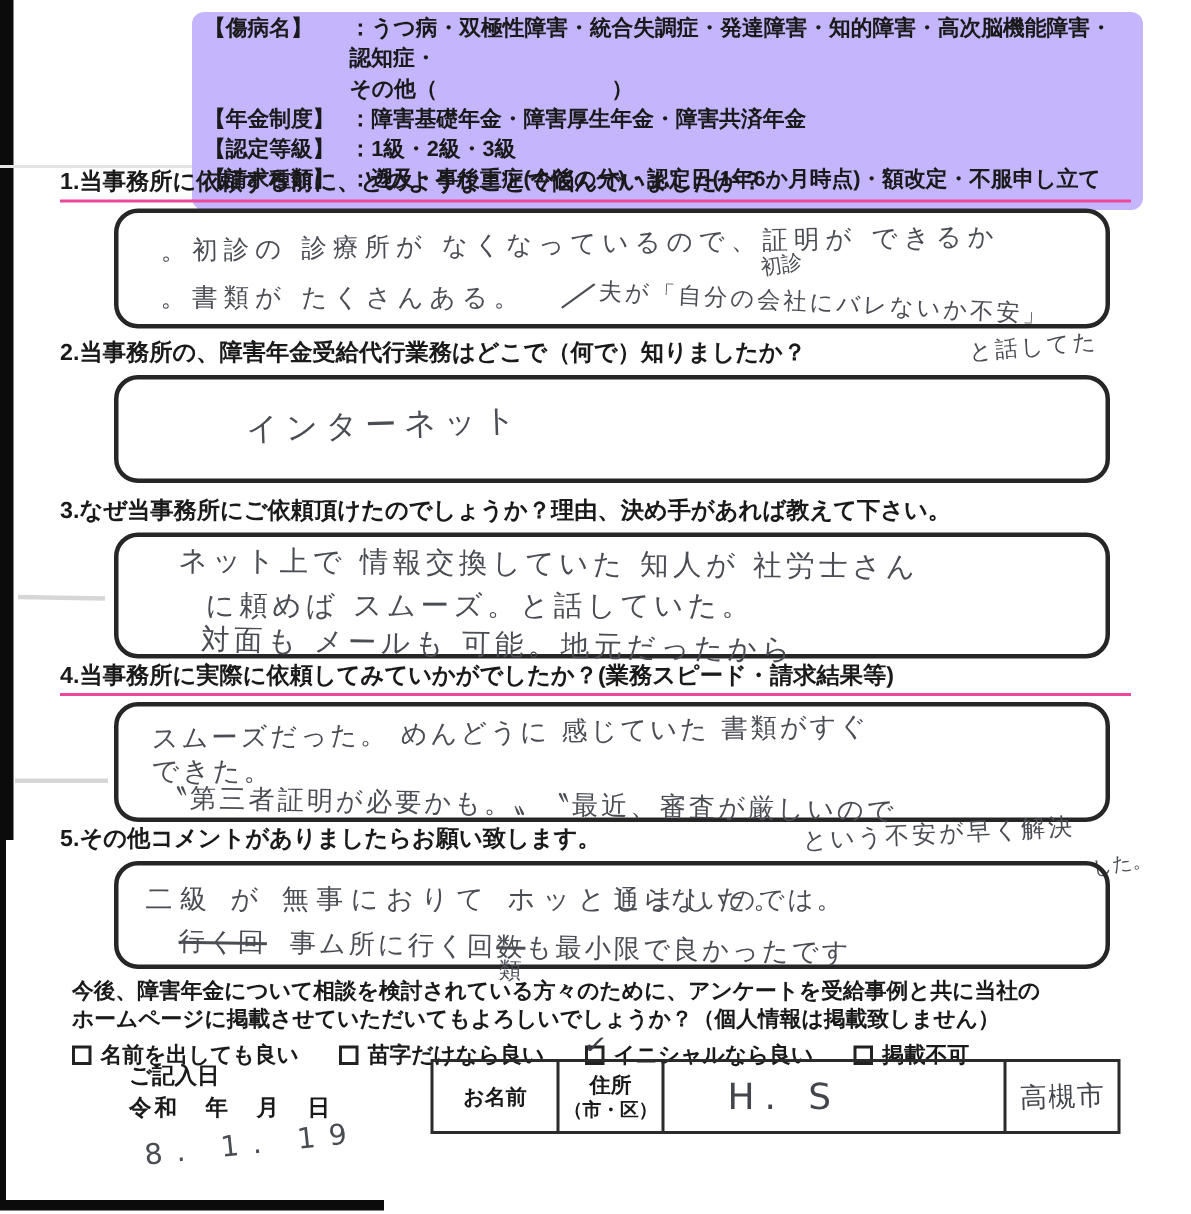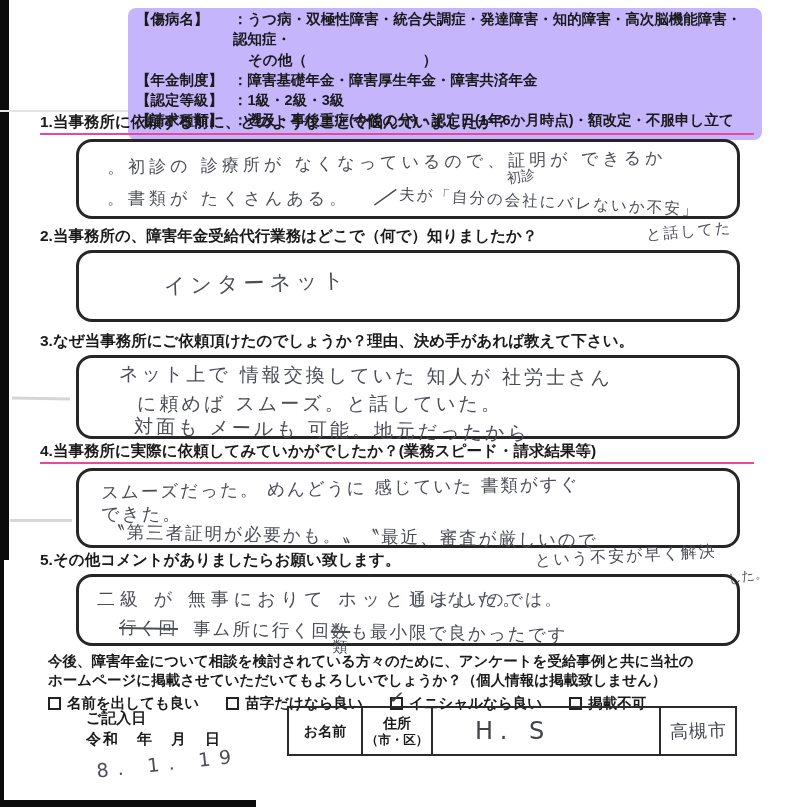--- a/index.html
+++ b/index.html
@@ -16,21 +16,21 @@
   .streak { position:absolute; background:#d6d6d6; }
 
   
   .header-panel {
     position:absolute; left:128px; top:8px; width:634px;
     background:#c4b5fd; border-radius:8px; padding:1px 8px 9px 8px;
   }
   .h-row { display:flex; font-weight:bold; font-size:14.5px; line-height:1.4; }
   .h-label { width:97px; flex:0 0 auto; }
   .h-value { flex:1; }
-  .h-val2 { display:inline-block; margin-left:15px; }
+  .h-val2 { display:inline-block; }
 
   
   .q { position:absolute; left:40px; width:714px; }
   .q-heading { font-weight:bold; font-size:15.5px; line-height:20px; }
   .q-heading.underlined { border-bottom:2px solid #ec4899; padding-bottom:1px; }
   .answer-box {
     position:relative; margin-left:36px; margin-top:4px; width:664px;
     border:3px solid #262626; border-radius:16px; background:transparent;
   }
   
@@ -61,21 +61,21 @@
   
   .entry-date { position:absolute; left:86px; top:708px; }
   .ed-l1 { font-weight:bold; font-size:15px; line-height:20px; }
   .ed-l2 { font-weight:bold; font-size:15px; line-height:22px; letter-spacing:2px;text-align:right; }
   .ed-hw { position:absolute; left:10px; top:44px; font-family:"DejaVu Sans", sans-serif;
            color:#4b4d55; font-size:19px; letter-spacing:9px; transform:rotate(-6deg); white-space:nowrap; }
   .form-table { position:absolute; left:287px; top:706px; height:50px; display:flex; border:2px solid #2b2b2b; }
   .cell { border-right:2px solid #2b2b2b; display:flex; align-items:center; justify-content:center; }
   .cell:last-child { border-right:none; }
   .cell-label { font-weight:bold; font-size:14px; text-align:center; line-height:16px; }
-  .c-name-label { width:74px; }
+  .c-name-label { width:84px; }
   .c-name-value { width:228px; justify-content:flex-start; padding-left:42px; }
   .c-addr-label { width:70px; }
   .c-addr-value { width:74px; }
   .hw-inline { font-family:"DejaVu Sans", sans-serif; color:#43454d; white-space:nowrap; }
   .name-hw { font-size:24px; letter-spacing:7px; }
   .addr-hw { font-size:18px; letter-spacing:1px; transform:rotate(-2deg); }
 </style>
 </head>
 <body>
 

